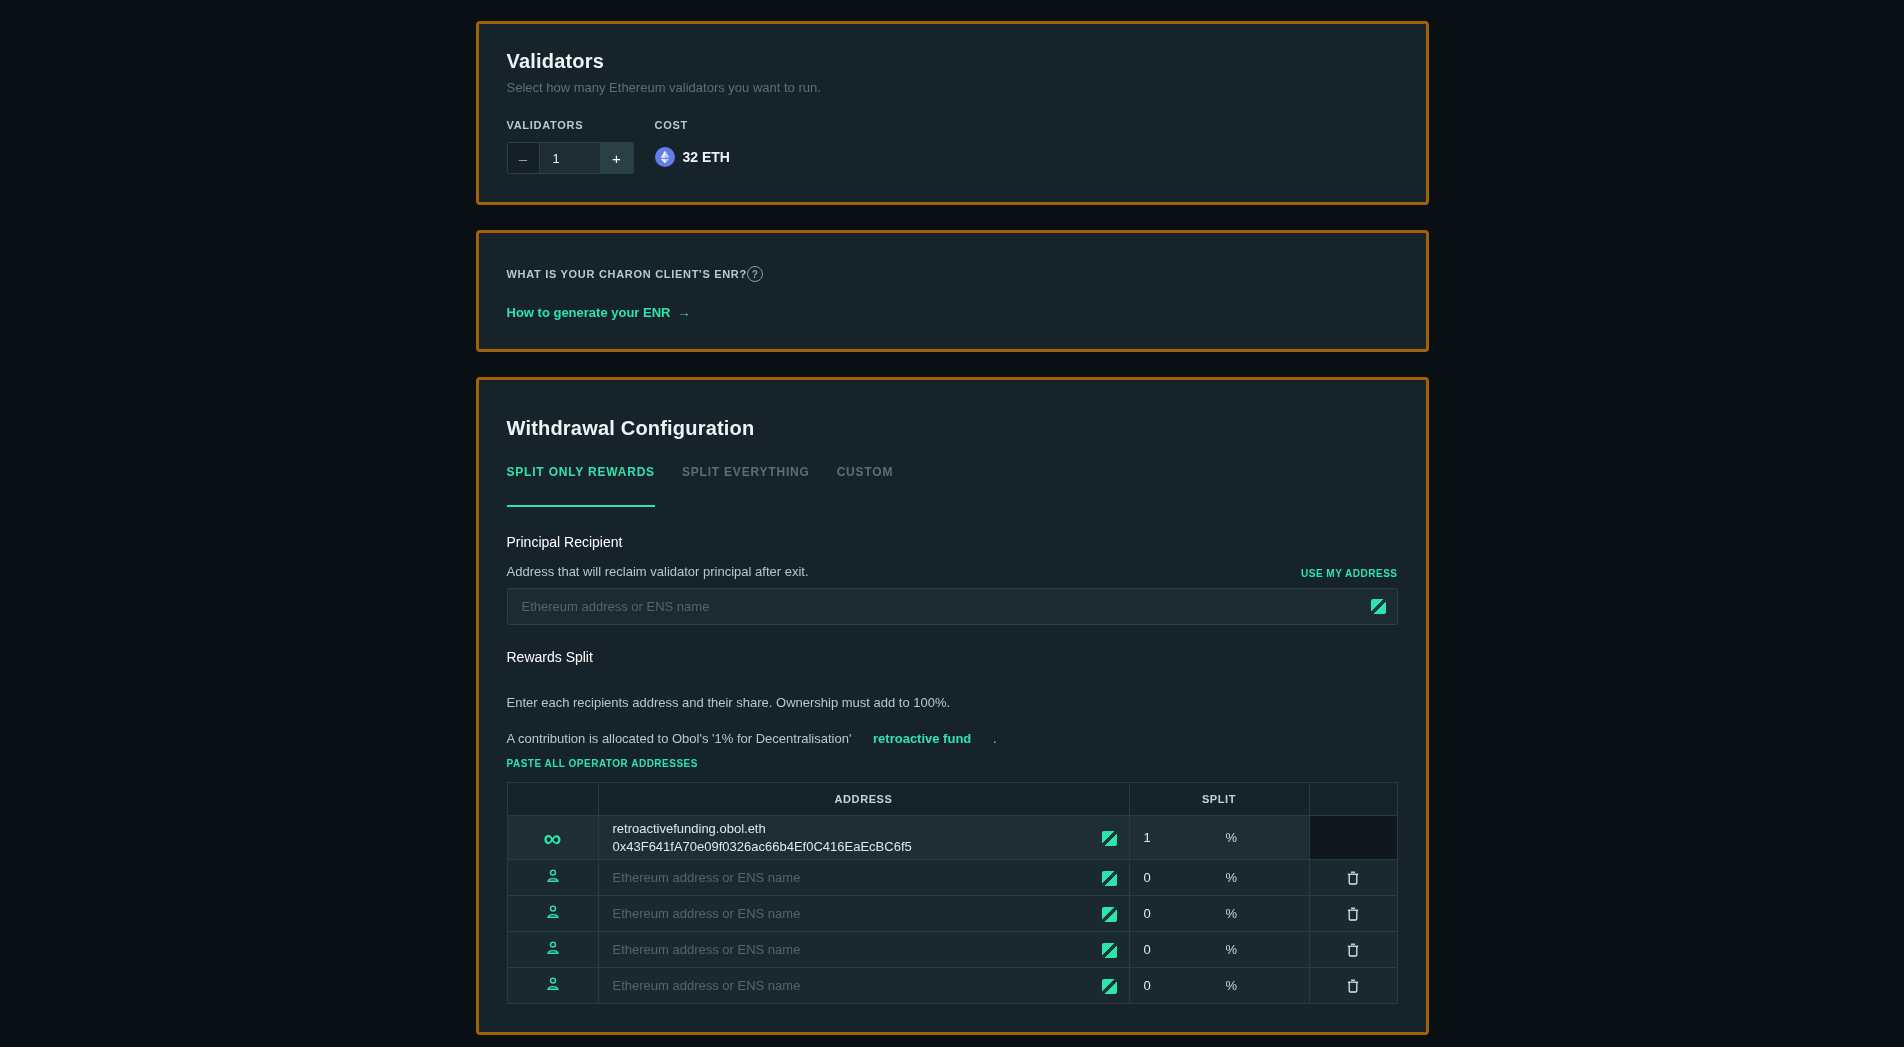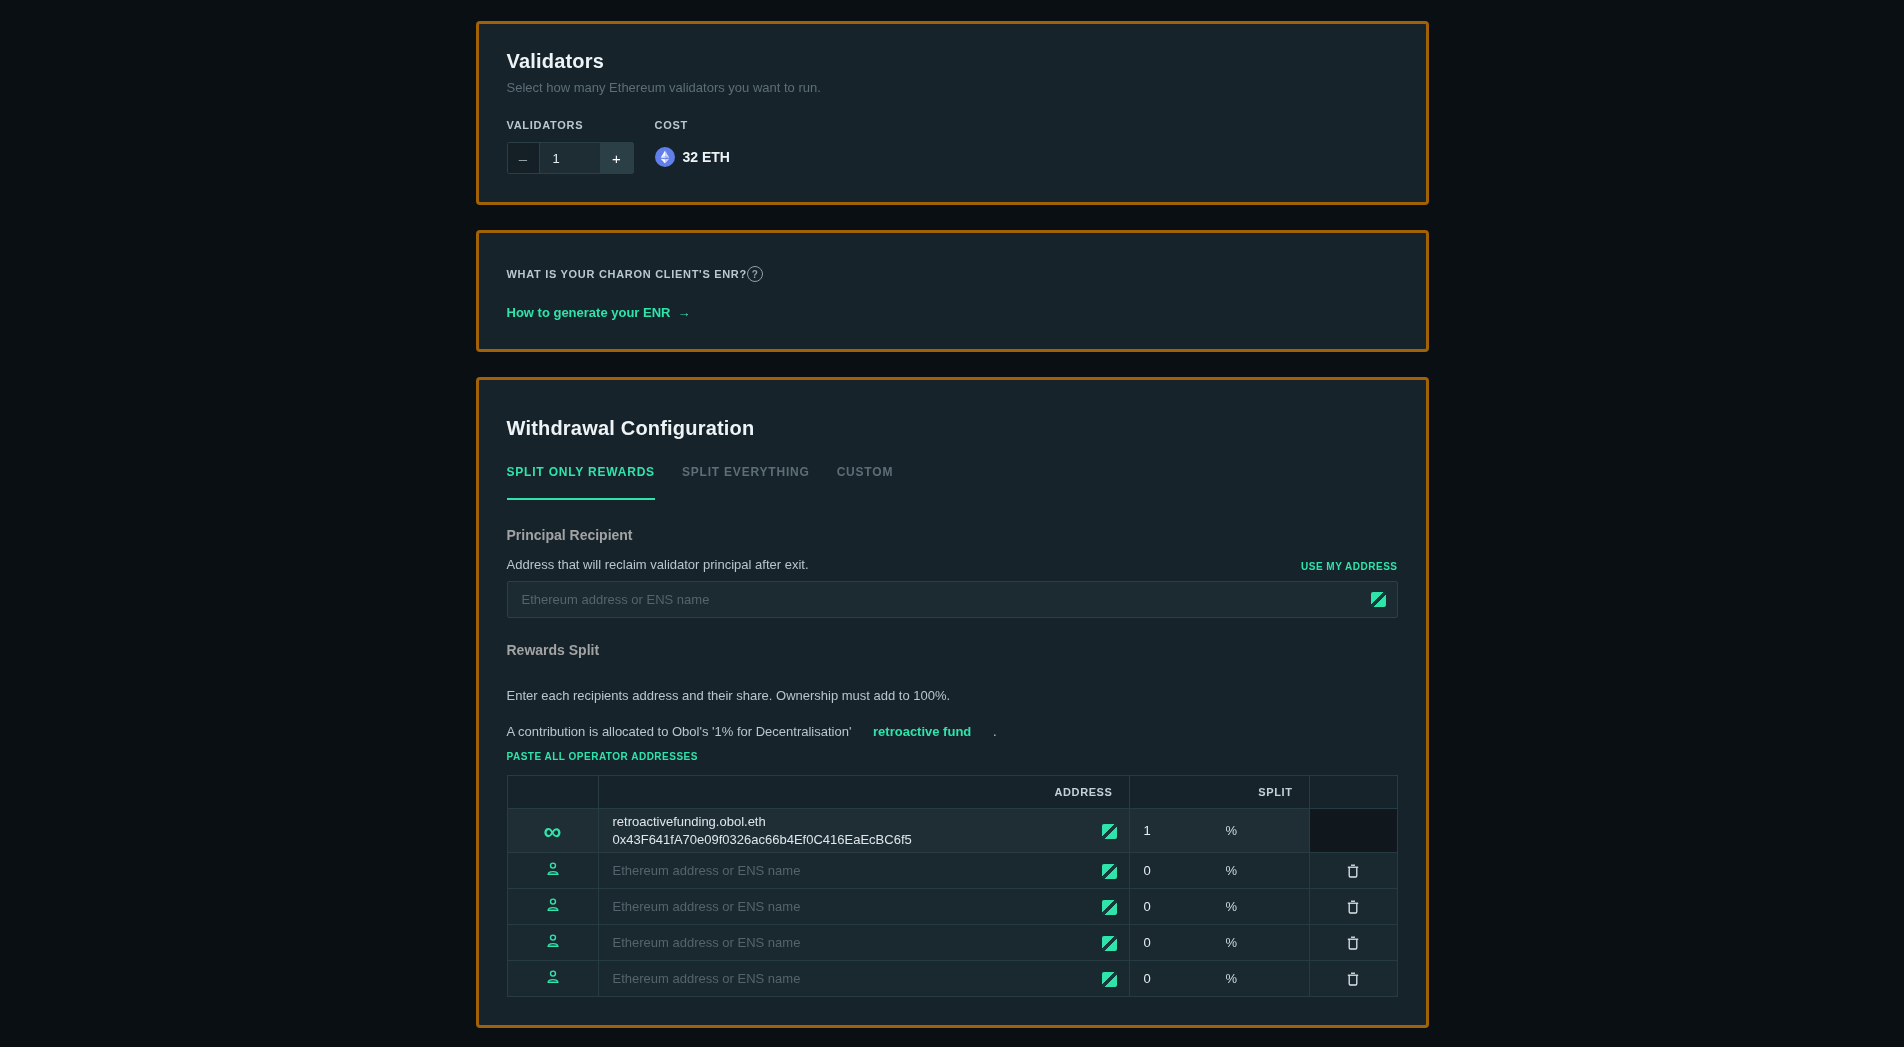--- a/index.html
+++ b/index.html
@@ -64,25 +64,25 @@
   .enr-link {
     display: inline-flex; align-items: center; gap: 7px; margin-top: 23px;
     color: #2fe4ab; font-size: 13px; font-weight: bold; text-decoration: none; cursor: pointer;
   }
 
   
   .wc-card { padding-top: 37px; }
   .tabs { display: flex; gap: 27px; margin-top: 25px; }
   .tab {
     font-size: 12px; font-weight: bold; letter-spacing: .8px; text-transform: uppercase;
-    color: #5d6e76; padding-bottom: 19px; cursor: pointer; border-bottom: 2px solid transparent;
+    color: #5d6e76; padding-bottom: 26px; cursor: pointer; border-bottom: 2px solid transparent;
   }
   .tab.active { color: #2fe4ab; border-bottom-color: #2fe4ab; }
 
-  .section-heading { font-size: 14px; font-weight: bold; color: #a3a3a3; }
+  .section-heading { font-size: 14px; font-weight: normal; color: #ffffff; }
   .principal { margin-top: 27px; }
   .desc-row { display: flex; justify-content: space-between; align-items: flex-end; margin-top: 14px; }
   .desc-text { font-size: 13px; color: #b9c6cc; }
   .mini-link {
     font-size: 10px; font-weight: bold; letter-spacing: .5px; color: #2fe4ab;
     text-transform: uppercase; cursor: pointer; background: none; border: none; font-family: inherit;
   }
   .input-wrap { position: relative; margin-top: 9px; }
   .text-input {
     width: 100%; height: 37px;
@@ -102,21 +102,21 @@
   .contribution { font-size: 13px; color: #b9c6cc; margin-top: 21px; }
   .contribution .fund-link { color: #2fe4ab; font-weight: bold; cursor: pointer; margin: 0 18px; text-decoration: none; }
   .paste-all { display: inline-block; margin-top: 12px; }
 
   table.split-table {
     width: 100%; border-collapse: collapse; margin-top: 11px;
     border: 1px solid #273b43;
   }
   .split-table th, .split-table td { border: 1px solid #273b43; }
   .split-table th {
-    height: 33px; text-align: right; padding: 0 16px;
+    height: 33px; text-align: center; padding: 0 16px;
     font-size: 11px; font-weight: bold; letter-spacing: .6px; color: #c3d2d8; text-transform: uppercase;
   }
   .col-icon { width: 91px; }
   .col-split { width: 180px; }
   .col-del { width: 88px; }
 
   tr.obol-row td { background: #1e2e34; height: 44px; }
   tr.obol-row .cell-del { background: #10181d; }
   tr.recipient-row td { background: #1a2930; height: 36px; }
 

